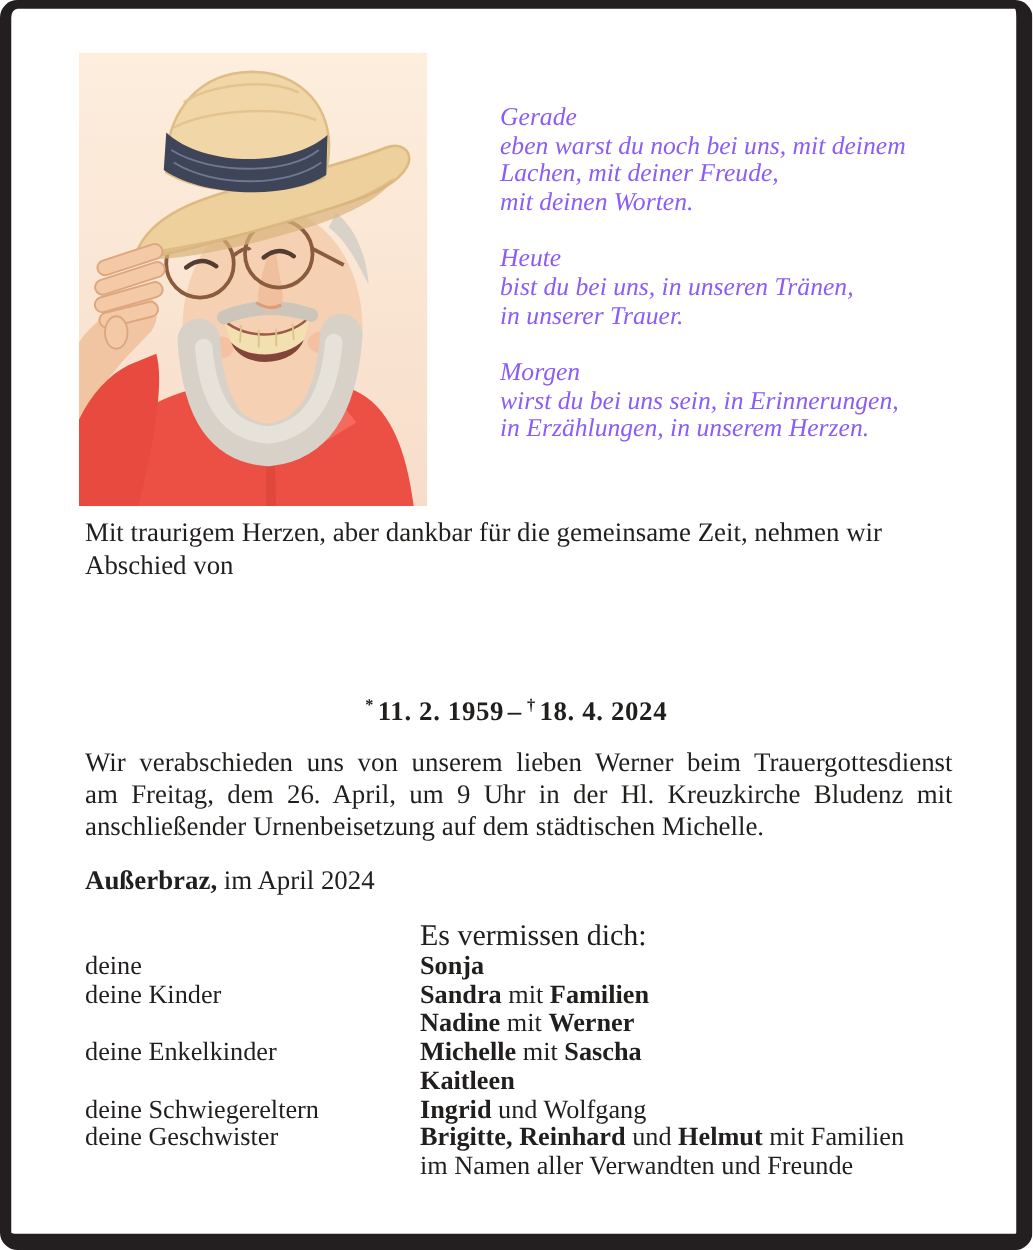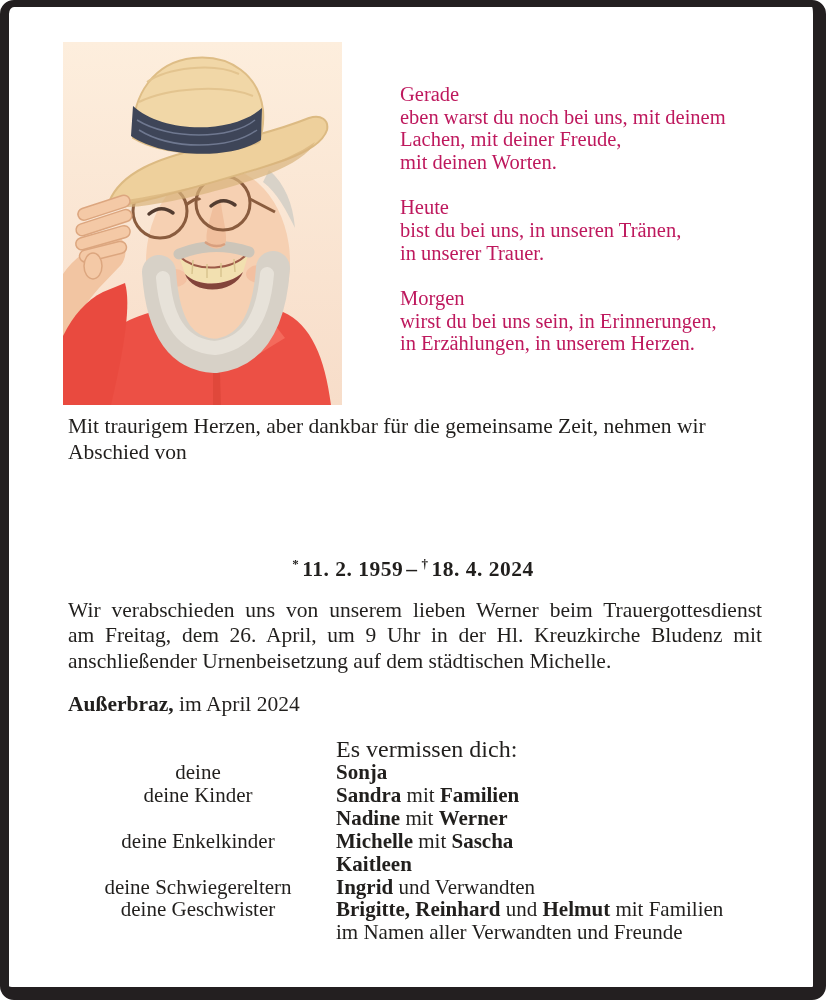--- a/index.html
+++ b/index.html
@@ -3,21 +3,21 @@
 <meta charset="utf-8">
 <style>
   html,body{margin:0;padding:0;background:#ffffff;}
   body{width:826px;height:1000px;font-family:"Liberation Serif","DejaVu Serif",serif;color:#211f1d;}
   .card{position:relative;width:826px;height:1000px;background:#ffffff;overflow:hidden;}
   .frame{position:absolute;inset:0;border-style:solid;border-color:#231f20;
          border-width:7px 13px 13px 9px;border-radius:14px;pointer-events:none;z-index:5;}
   .photo{position:absolute;left:63px;top:42px;width:279px;height:363px;overflow:hidden;}
   .photo svg{display:block;}
 
-  .poem{position:absolute;left:400px;top:83px;font-size:20.5px;line-height:22.6px;color:#be185d;}
+  .poem{position:absolute;left:400px;top:83px;font-style:italic;font-size:20.5px;line-height:22.6px;color:#8b5cf6;}
   .stanza{margin:0 0 23px 0;}
   .poem-line{white-space:nowrap;}
 
   .intro{position:absolute;left:68px;top:414px;width:700px;font-size:21.5px;line-height:25.6px;}
 
   .name{position:absolute;left:0;right:0;top:491px;margin:0;text-align:center;
         font-size:64px;font-weight:400;line-height:1;letter-spacing:-0.5px;}
 
   .dates{position:absolute;left:0;right:0;top:556px;text-align:center;
          font-size:21.5px;font-weight:700;letter-spacing:0.5px;}
@@ -26,21 +26,21 @@
 
   .announce{position:absolute;left:68px;top:598px;width:694px;font-size:21.5px;line-height:25.4px;}
   .announce .jl{text-align:justify;text-align-last:justify;}
 
   .dateline{position:absolute;left:68px;top:692px;font-size:21.5px;}
   .b{font-weight:700;}
 
   .mourn-head{position:absolute;left:336px;top:736px;font-size:24px;}
   .mourn-rows{position:absolute;left:68px;top:761px;width:700px;font-size:21px;line-height:22.9px;}
   .mrow{display:grid;grid-template-columns:260px 1fr;column-gap:8px;}
-  .mlabel{text-align:center;}
+  .mlabel{text-align:left;}
   .mvalue{text-align:left;white-space:nowrap;}
 </style>
 </head>
 <body>
 
 <div class="card">
   <div class="frame"></div>
 
   <div class="photo">
     <svg width="279" height="363" viewBox="0 0 279 363" xmlns="http://www.w3.org/2000/svg">
@@ -170,21 +170,21 @@
       <div class="mrow">
         <div class="mlabel">deine Enkelkinder</div>
         <div class="mvalue"><span class="b">Michelle</span><span> mit </span><span class="b">Sascha</span></div>
       </div>
       <div class="mrow">
         <div class="mlabel"></div>
         <div class="mvalue"><span class="b">Kaitleen</span></div>
       </div>
       <div class="mrow">
         <div class="mlabel">deine Schwiegereltern</div>
-        <div class="mvalue"><span class="b">Ingrid</span><span> und Verwandten</span></div>
+        <div class="mvalue"><span class="b">Ingrid</span><span> und Wolfgang</span></div>
       </div>
       <div class="mrow">
         <div class="mlabel">deine Geschwister</div>
         <div class="mvalue"><span class="b">Brigitte, Reinhard</span><span> und </span><span class="b">Helmut</span><span> mit Familien</span></div>
       </div>
       <div class="mrow">
         <div class="mlabel"></div>
         <div class="mvalue"><span>im Namen aller Verwandten und Freunde</span></div>
       </div>
     </div>

